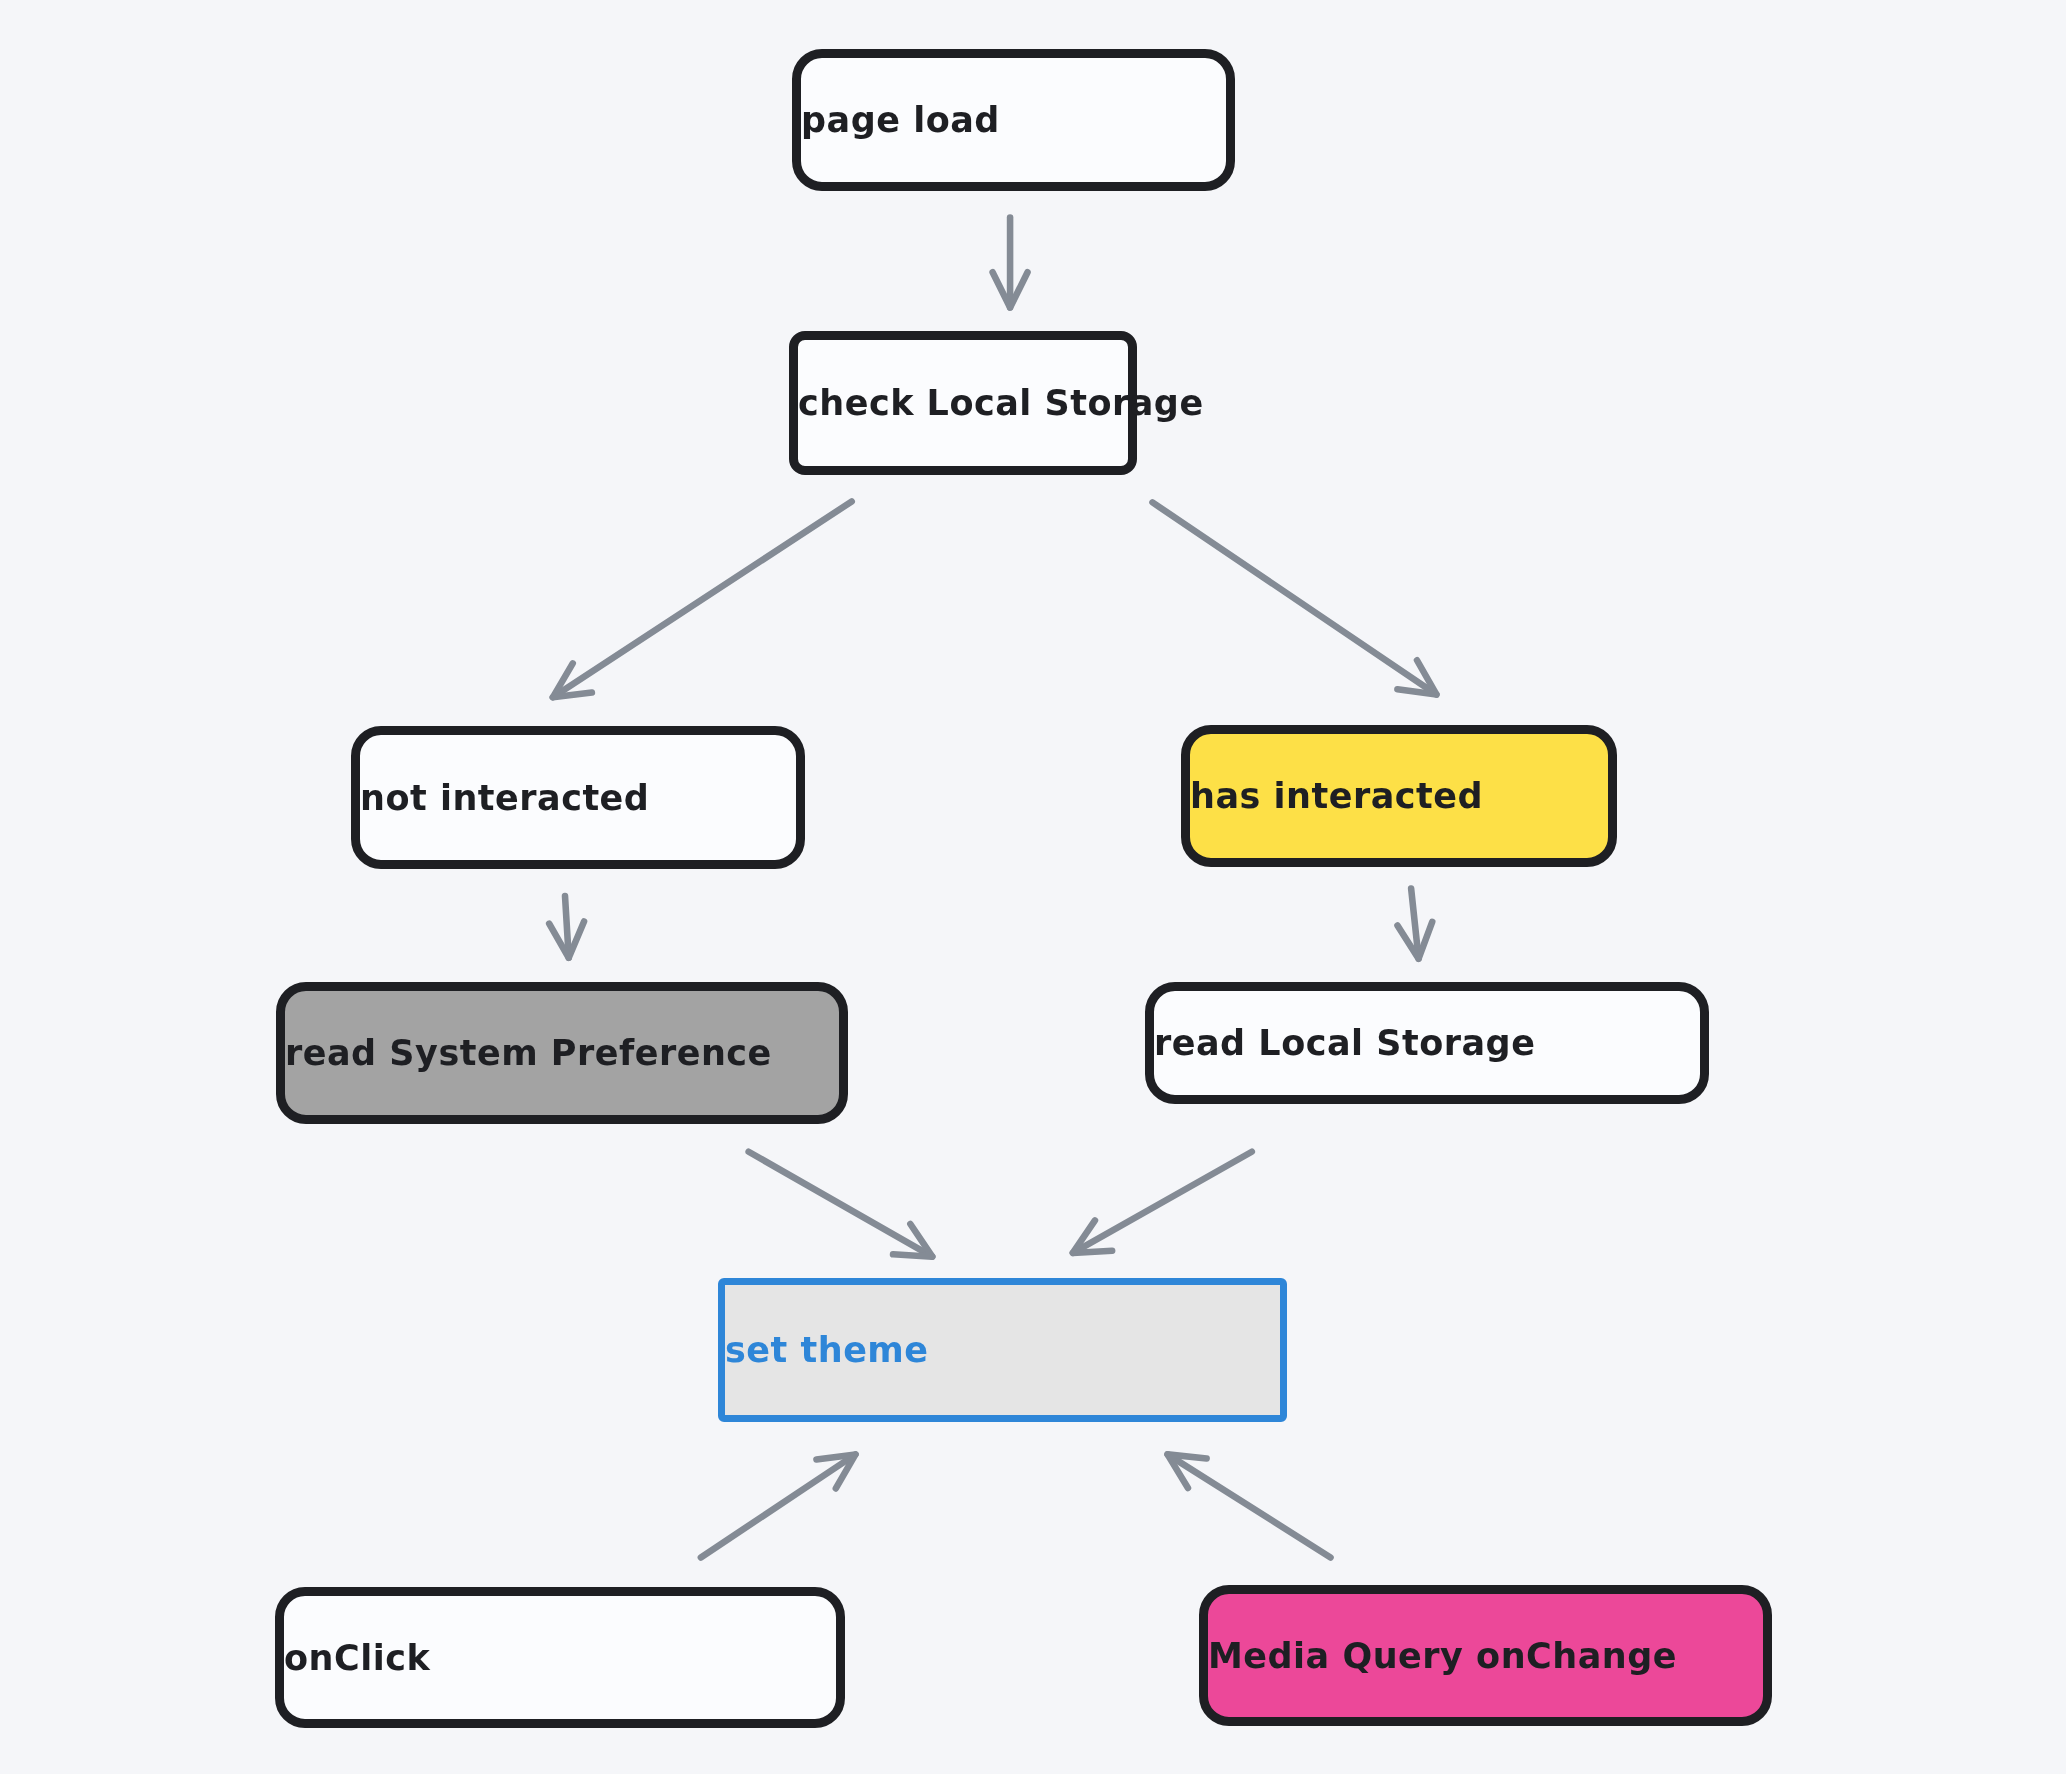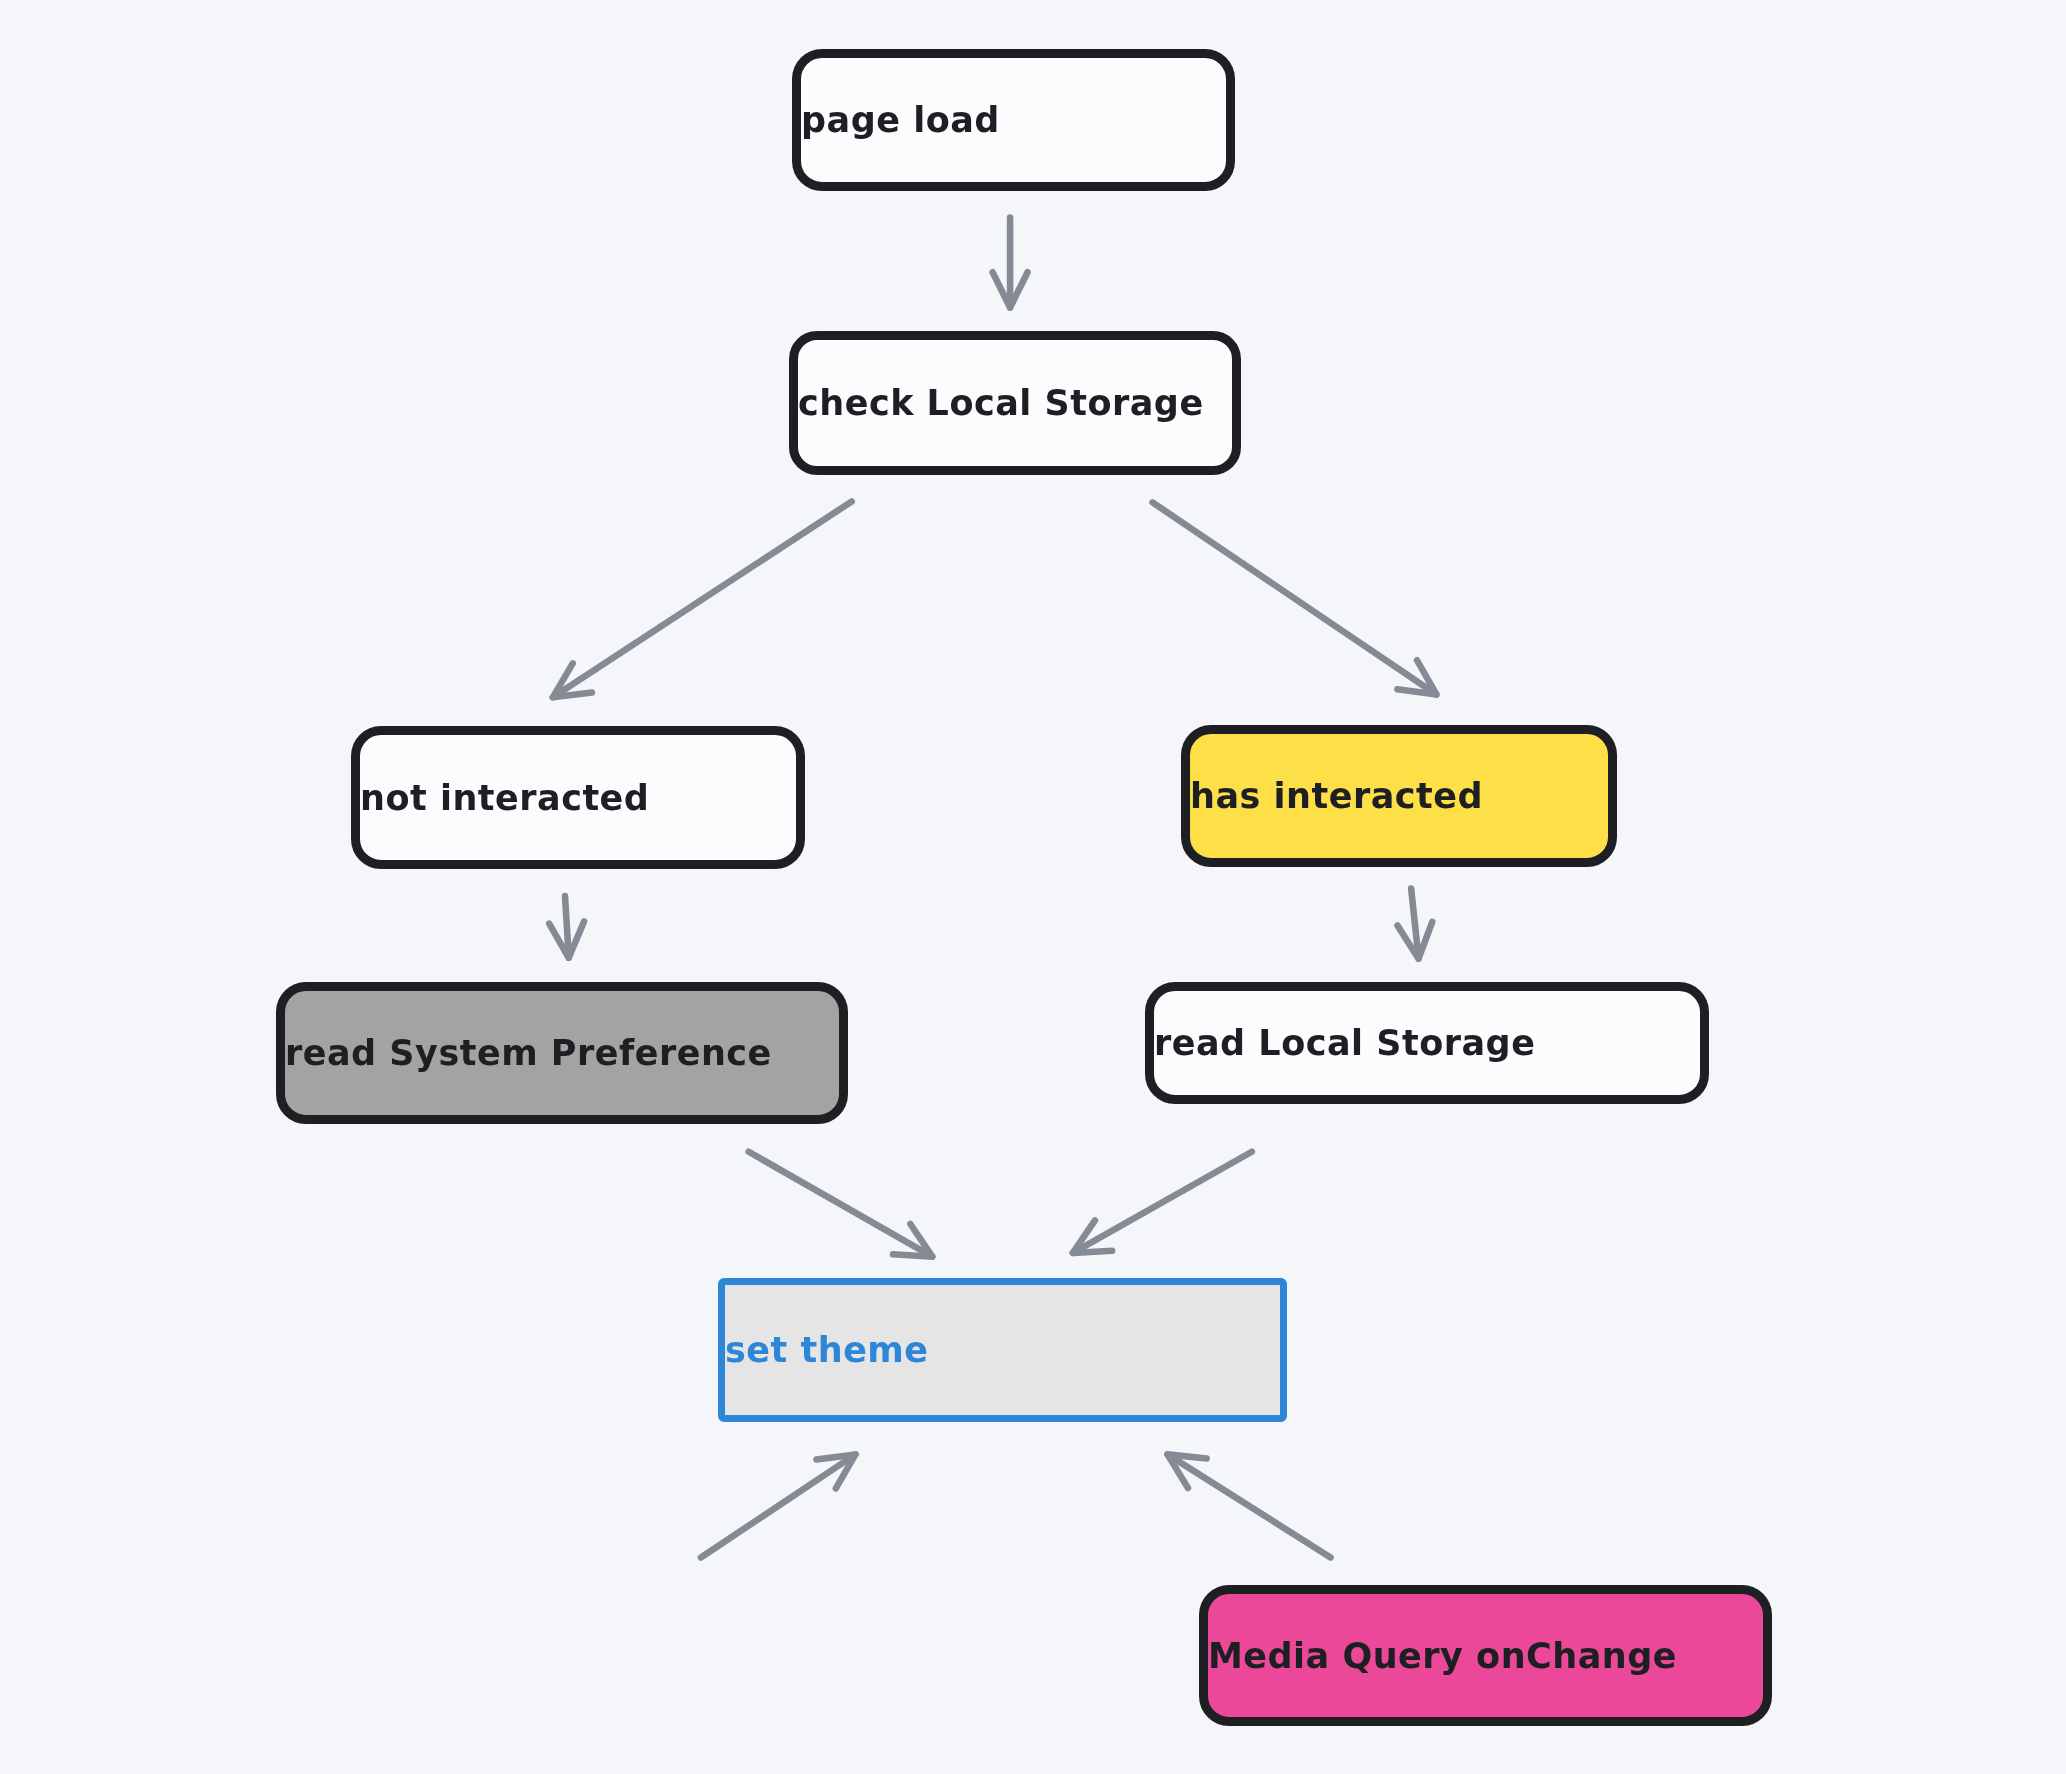--- a/index.html
+++ b/index.html
@@ -74,36 +74,39 @@
       </g>
       <g fill="none" stroke="#848b95" stroke-width="7" stroke-linecap="round" stroke-linejoin="round">
         <line x1="1420" y1="1662" x2="1246" y2="1552"></line>
         <polyline points="1287.7741634662837,1556.3496283395498 1246,1552 1267.8470589012916,1587.870684651446"></polyline>
       </g>
     </svg>
   <div id="nodes">
       <div class="node" style="left: 792px; top: 49px; width: 443px; height: 142px; border: 9.4px solid rgb(30, 31, 35); border-radius: 30px; background: rgb(251, 252, 254); color: rgb(30, 31, 35);">
         <span class="label">page load</span>
       </div>
-      <div class="node" style="left: 789px; top: 331px; width: 452px; height: 144px; border: 9.4px solid rgb(30, 31, 35); border-radius: 28px; background: rgb(251, 252, 254); color: rgb(30, 31, 35);">
+      <div class="node" style="left: 789px; top: 331px; width: 348px; height: 144px; border: 9.4px solid rgb(30, 31, 35); border-radius: 16px; background: rgb(251, 252, 254); color: rgb(30, 31, 35);">
         <span class="label">check Local Storage</span>
       </div>
       <div class="node" style="left: 351px; top: 726px; width: 454px; height: 143px; border: 9.4px solid rgb(30, 31, 35); border-radius: 30px; background: rgb(251, 252, 254); color: rgb(30, 31, 35);">
         <span class="label">not interacted</span>
       </div>
       <div class="node" style="left: 1181px; top: 725px; width: 436px; height: 142px; border: 9.4px solid rgb(30, 31, 35); border-radius: 30px; background: #fde047; color: rgb(30, 31, 35);">
         <span class="label">has interacted</span>
       </div>
       <div class="node" style="left: 276px; top: 982px; width: 572px; height: 142px; border: 9.4px solid rgb(30, 31, 35); border-radius: 30px; background: #a3a3a3; color: rgb(30, 31, 35);">
         <span class="label">read System Preference</span>
       </div>
       <div class="node" style="left: 1145px; top: 982px; width: 564px; height: 122px; border: 9.4px solid rgb(30, 31, 35); border-radius: 30px; background: rgb(251, 252, 254); color: rgb(30, 31, 35);">
         <span class="label">read Local Storage</span>
       </div>
       <div class="node" style="left: 718px; top: 1278px; width: 569px; height: 144px; border: 7.5px solid rgb(46, 134, 216); border-radius: 6px; background: #e5e5e5; color: rgb(46, 134, 216);">
         <span class="label">set theme</span>
       </div>
+      <div class="node" style="left: 275px; top: 1587px; width: 570px; height: 141px; border: 9.4px solid rgb(30, 31, 35); border-radius: 30px; background: rgb(251, 252, 254); color: rgb(30, 31, 35);">
+        <span class="label">onClick</span>
+      </div>
       <div class="node" style="left: 1199px; top: 1585px; width: 573px; height: 141px; border: 9.4px solid rgb(30, 31, 35); border-radius: 30px; background: #ec4899; color: rgb(30, 31, 35);">
         <span class="label">Media Query onChange</span>
       </div>
     </div>
 </div>
 
 
 </body></html>

